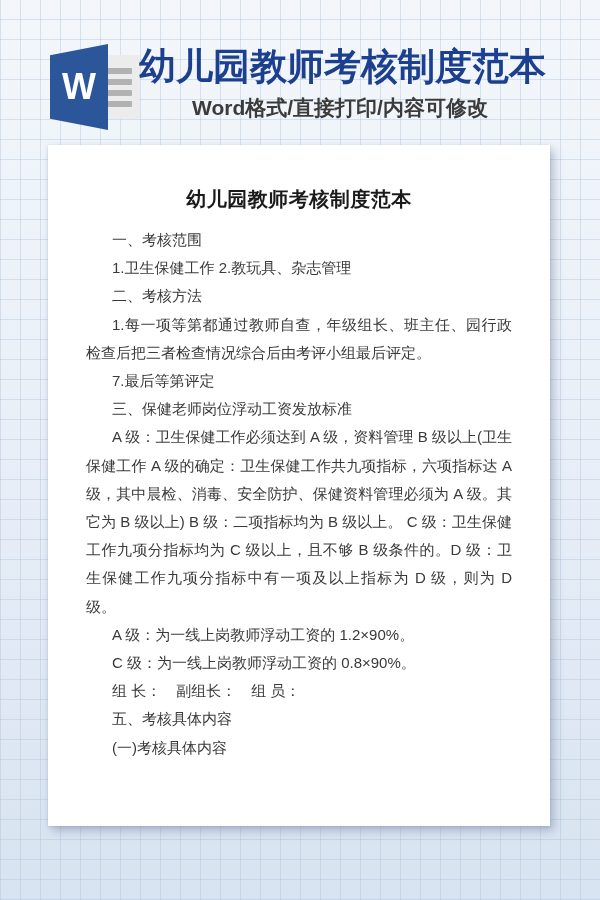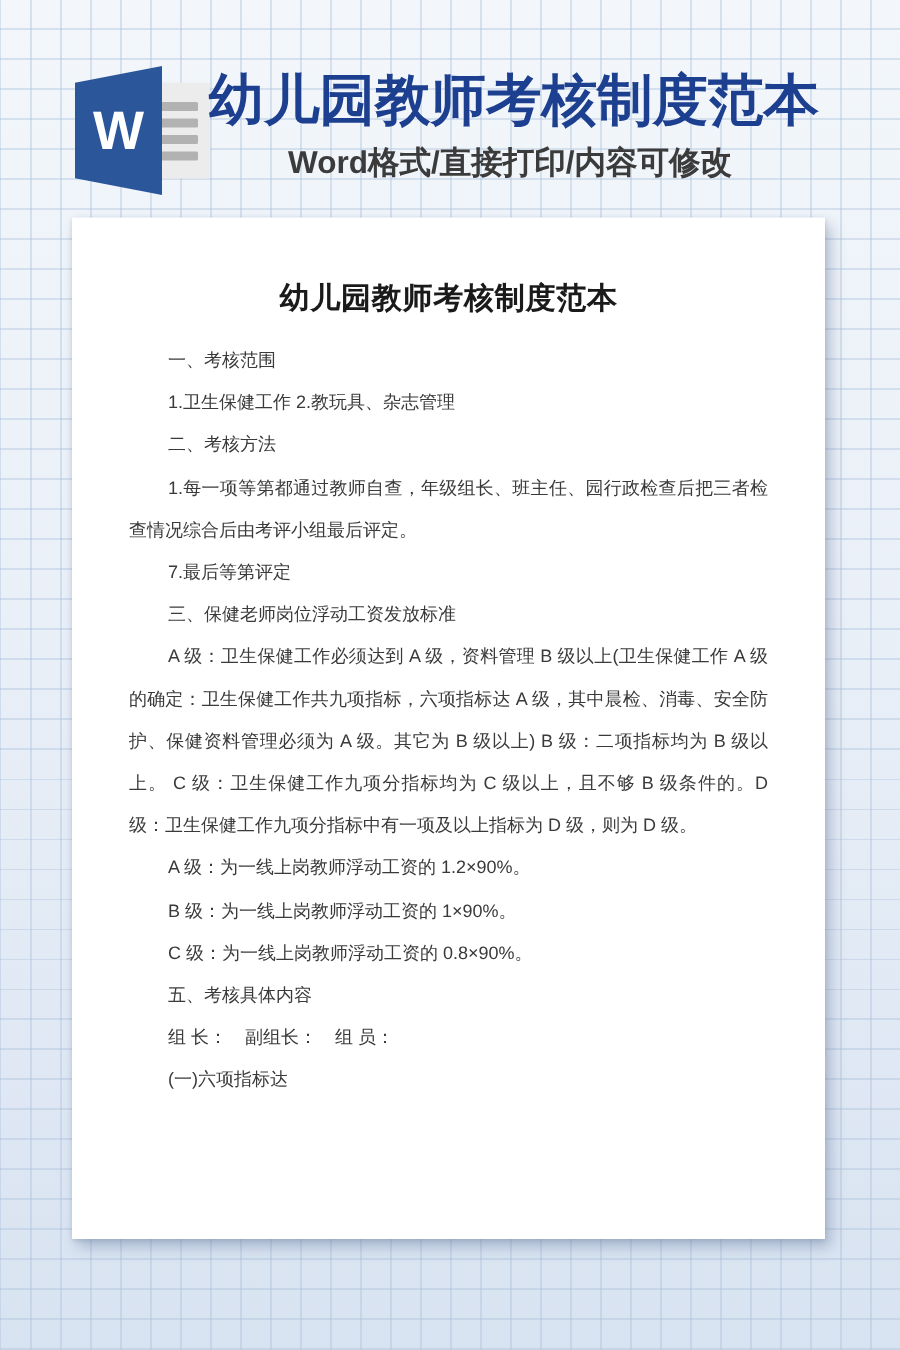--- a/index.html
+++ b/index.html
@@ -58,21 +58,21 @@
   .doc-title {
     text-align: center;
     font-family: "Liberation Serif", "DejaVu Serif", serif;
     font-weight: 700; font-size: 20px; line-height: 28px;
     color: #1a1a1a;
     margin-bottom: 13px;
     letter-spacing: 0.5px;
   }
   .doc-body { }
   .doc-par {
-    font-size: 12px; line-height: 28.2px;
+    font-size: 15px; line-height: 28.2px;
     text-indent: 26px; text-align: justify;
     color: #3a3a3a;
     font-family: "Liberation Sans", "DejaVu Sans", sans-serif;
   }
 </style>
 </head>
 <body>
 
 <header class="header">
   <div class="word-icon">
@@ -94,19 +94,18 @@
   <h1 class="doc-title">幼儿园教师考核制度范本</h1>
   <section class="doc-body">
       <p class="doc-par">一、考核范围</p>
       <p class="doc-par">1.卫生保健工作 2.教玩具、杂志管理</p>
       <p class="doc-par">二、考核方法</p>
       <p class="doc-par">1.每一项等第都通过教师自查，年级组长、班主任、园行政检查后把三者检查情况综合后由考评小组最后评定。</p>
       <p class="doc-par">7.最后等第评定</p>
       <p class="doc-par">三、保健老师岗位浮动工资发放标准</p>
       <p class="doc-par">A 级：卫生保健工作必须达到 A 级，资料管理 B 级以上(卫生保健工作 A 级的确定：卫生保健工作共九项指标，六项指标达 A 级，其中晨检、消毒、安全防护、保健资料管理必须为 A 级。其它为 B 级以上) B 级：二项指标均为 B 级以上。 C 级：卫生保健工作九项分指标均为 C 级以上，且不够 B 级条件的。D 级：卫生保健工作九项分指标中有一项及以上指标为 D 级，则为 D 级。</p>
       <p class="doc-par">A 级：为一线上岗教师浮动工资的 1.2×90%。</p>
-      <p class="doc-par">B 级：为一线上岗教师浮动工资的 1×90%。</p>
       <p class="doc-par">C 级：为一线上岗教师浮动工资的 0.8×90%。</p>
+      <p class="doc-par">组 长：　副组长：　组 员：</p>
       <p class="doc-par">五、考核具体内容</p>
-      <p class="doc-par">组 长：　副组长：　组 员：</p>
-      <p class="doc-par">(一)六项指标达</p>
+      <p class="doc-par">(一)考核具体内容</p>
     </section>
 </main>
 
 </body></html>

